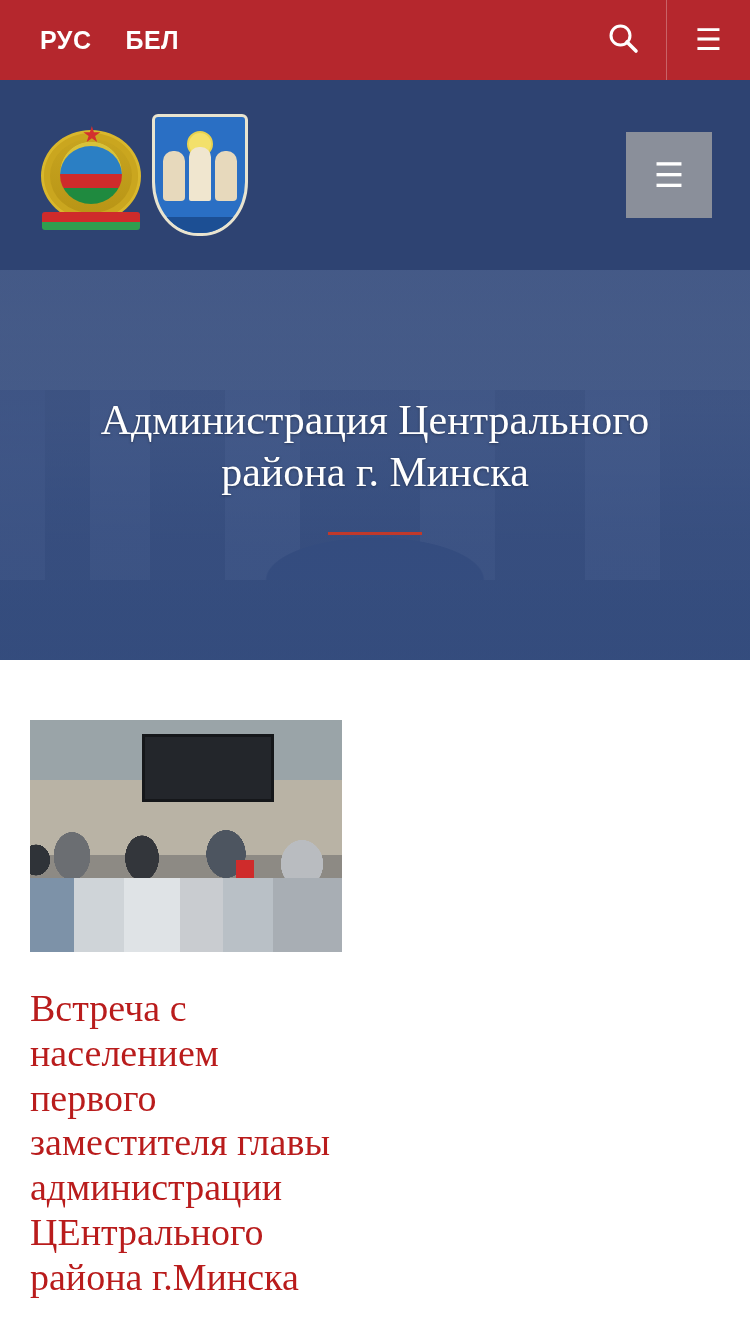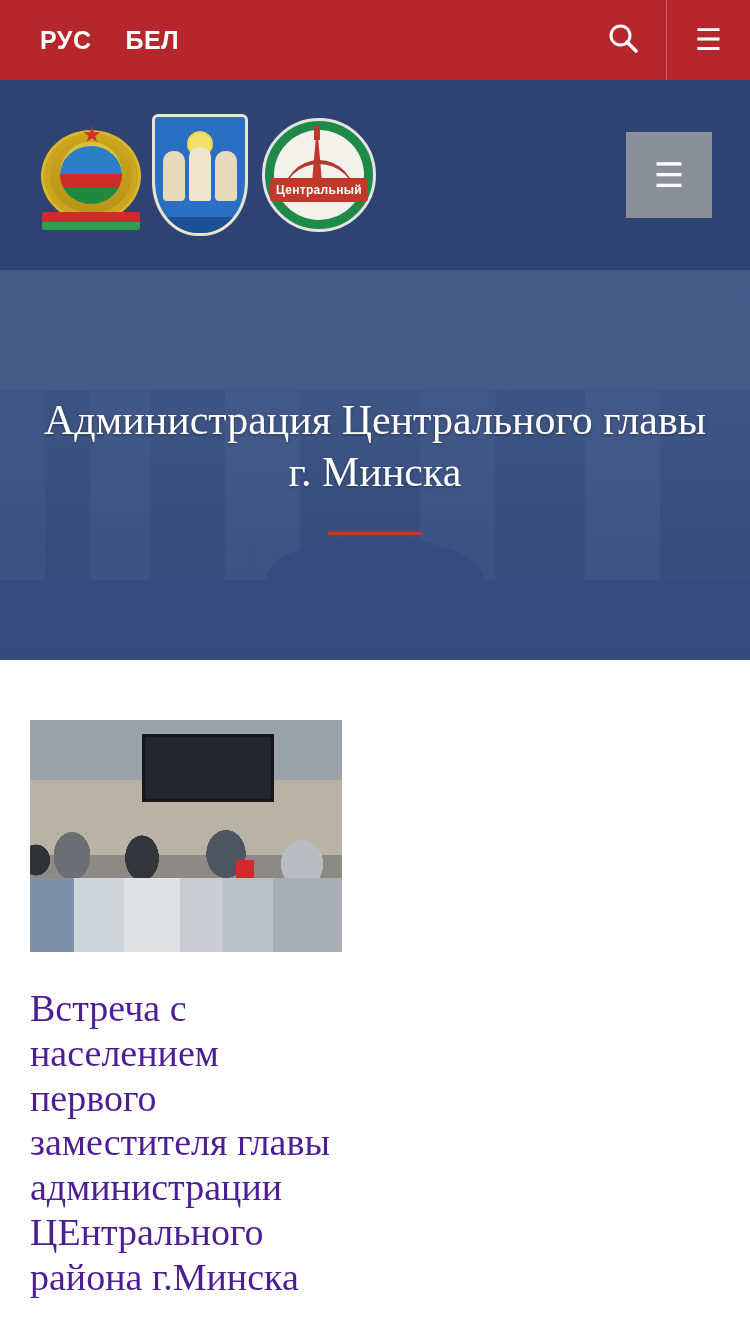--- a/index.html
+++ b/index.html
@@ -335,21 +335,21 @@
     background:
       radial-gradient(ellipse 24px 30px at 36px 50px, #3b3f46 0 70%, rgba(0,0,0,0) 71%),
       radial-gradient(ellipse 24px 30px at 104px 44px, #2c3a52 0 70%, rgba(0,0,0,0) 71%),
       radial-gradient(ellipse 24px 30px at 166px 44px, #2b3550 0 70%, rgba(0,0,0,0) 71%),
       radial-gradient(ellipse 22px 28px at 222px 48px, #c6b98f 0 70%, rgba(0,0,0,0) 71%),
       radial-gradient(ellipse 22px 28px at 280px 50px, #3a2f33 0 70%, rgba(0,0,0,0) 71%);
   }
 
   .news-title {
     margin-top: 34px;
-    color: #4c1d95;
+    color: #b91c1c;
     font-family: "Liberation Serif", serif;
     font-size: 38px;
     line-height: 1.18;
     font-weight: normal;
     white-space: pre-line;
   }
   .news-title.wide { width: 360px; }
 </style>
 </head>
 <body>
@@ -385,43 +385,35 @@
     </div>
 
     <div class="crest crest-minsk">
       <div class="angel-l"></div>
       <div class="angel-r"></div>
       <div class="halo"></div>
       <div class="figure"></div>
       <div class="base"></div>
     </div>
 
-    <div class="crest crest-central">
-      <div class="outer"></div>
-      <div class="inner"></div>
-      <div class="tower-top"></div>
-      <div class="tower"></div>
-      <div class="arc"></div>
-      <div class="banner">Центральный</div>
-    </div>
 
   </div>
 
   <div class="menu-btn-box">
     <span class="hamburger-glyph">☰</span>
   </div>
 </div>
 
 <div class="hero">
   <div class="hero-photo">
     <div class="hero-city"></div>
   </div>
   <div class="hero-overlay"></div>
   <div class="hero-content">
-    <h1 class="hero-title">Администрация Центрального главы г. Минска</h1>
+    <h1 class="hero-title">Администрация Центрального района г. Минска</h1>
     <div class="hero-rule"></div>
   </div>
 </div>
 
 <div class="news">
 
   <div class="news-card">
     <div class="news-thumb thumb-1">
       <div class="people"></div>
       <div class="flag"></div>

